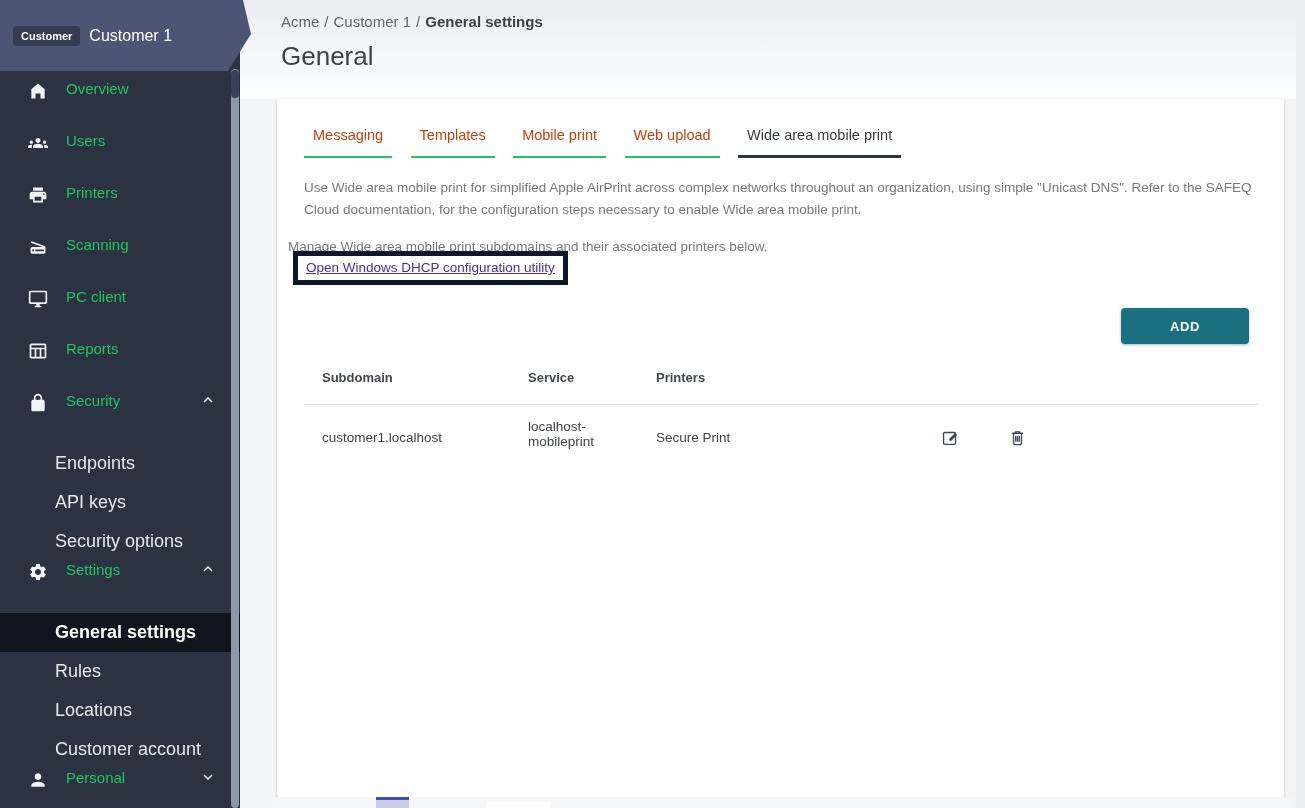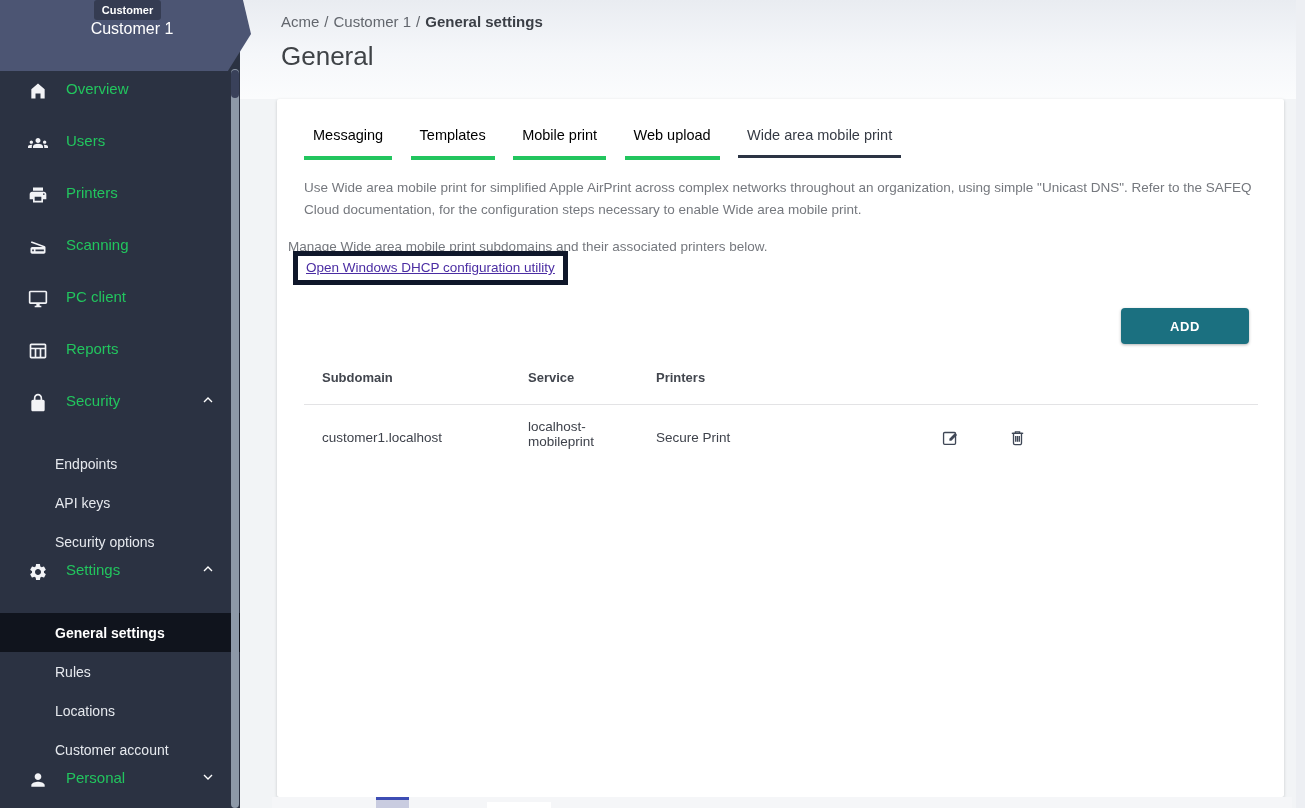--- a/index.html
+++ b/index.html
@@ -4,30 +4,30 @@
 <style>
   * { margin:0; padding:0; box-sizing:border-box; }
   html,body { width:1305px; height:808px; overflow:hidden; }
   body { font-family:"Liberation Sans", sans-serif; background:#f2f4f6; }
   .screen { position:relative; width:1305px; height:808px; overflow:hidden; }
 
   
   .sidebar { position:absolute; left:0; top:0; width:240px; height:808px; background:#2b3242; z-index:3; }
   .sidebar-header { position:absolute; left:0; top:0; width:251px; height:71px; background:#4c5573; z-index:4;
       clip-path:polygon(0 0, 96.8% 0, 100% 48%, 90.8% 100%, 0 100%);
-      display:flex; align-items:center; padding-left:13px;flex-direction:column; }
+      display:flex; align-items:center; padding-left:13px; }
   .customer-badge { background:#353c52; color:#fff; font-size:11px; font-weight:bold;
       padding:4px 8px; border-radius:3px; margin-right:9px; }
   .sidebar-title { color:#fff; font-size:16px; }
 
   .nav { position:absolute; top:80px; left:0; width:240px; }
   .nav-item { height:52px; display:flex; align-items:flex-start; padding-left:27px; color:#22c55e; font-size:15px; cursor:pointer; }
   .nav-item .nicon { width:22px; height:22px; margin-right:17px; display:flex; align-items:center; justify-content:center; }
   .nav-item svg.mi { width:20px; height:20px; fill:#f2f3f6; }
-  .nav-sub { height:39px; display:flex; align-items:center; padding-left:55px; color:#e6e9ee; font-size:14px; cursor:pointer; }
+  .nav-sub { height:39px; display:flex; align-items:center; padding-left:55px; color:#e6e9ee; font-size:18px; cursor:pointer; }
   .nav-sub.active { background:#10141d; color:#fff; font-weight:bold; }
   .chev { margin-left:auto; margin-right:24px; width:16px; height:16px; }
   .chev svg { width:16px; height:16px; fill:none; stroke:#fff; stroke-width:2; }
 
   .side-scroll-track { position:absolute; left:231px; top:69px; width:8px; height:739px;
       background:#8d99a8; border-radius:4px; z-index:5; }
   .side-scroll-thumb { position:absolute; left:0; top:1px; width:8px; height:28px; background:#39415a; border-radius:4px; }
 
   
   .main { position:absolute; left:240px; top:0; width:1065px; height:808px; background:#f2f4f6; }
@@ -37,22 +37,22 @@
   .breadcrumb a { color:#62666d; text-decoration:none; cursor:pointer; }
   .breadcrumb .sep { margin:0 5px; }
   .breadcrumb .current { color:#3b3f46; font-weight:bold; }
   .page-title { position:absolute; left:41px; top:41px; font-size:26px; color:#3f4347; font-weight:400; }
 
   .card { position:absolute; left:37px; top:99px; width:1007px; height:698px; background:#fff;
       box-shadow:0 1px 3px rgba(60,64,67,.25); border-radius:2px; }
 
   
   .tabs { position:absolute; left:27px; top:22px; white-space:nowrap; }
-  .tab { display:inline-block; margin-right:14px; padding:6px 9px 13px 9px; font-size:14.5px; color:#000000;
-      border-bottom:4px solid #22c55e; cursor:pointer; }
+  .tab { display:inline-block; margin-right:14px; padding:6px 9px 13px 9px; font-size:14.5px; color:#c2410c;
+      border-bottom:2px solid #22c55e; cursor:pointer; }
   .tab.active { border-bottom:3px solid #2c3444; padding-bottom:12px; color:#363b45; }
 
   .desc { position:absolute; left:27px; top:78px; width:954px; font-size:13.5px; line-height:21.5px; color:#75787e; }
   .manage-line { position:absolute; left:11px; top:140px; width:954px; font-size:13.5px; color:#75787e; }
 
   .red-annotation { position:absolute; left:16px; top:152px; border:5px solid #0f172a; padding:2px 8px 4px 8px; display:inline-block; }
   .red-annotation a { color:#4b2da3; font-size:13.5px; text-decoration:underline; cursor:pointer; }
 
   .add-btn { position:absolute; left:844px; top:209px; width:128px; height:36px; background:#1b7080; color:#fff;
       border:none; border-radius:4px; font-size:13px; font-weight:bold; letter-spacing:.6px; cursor:pointer;

